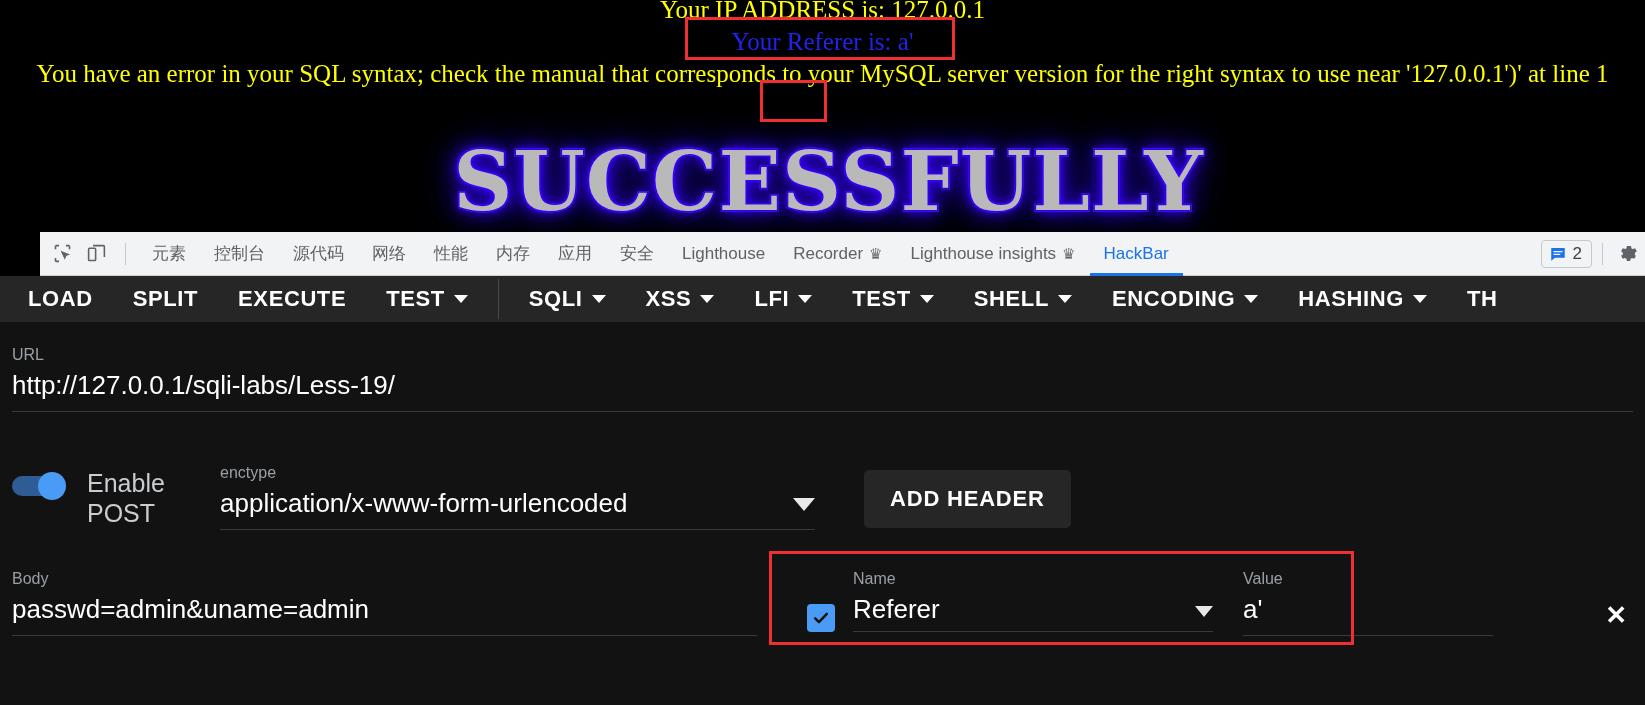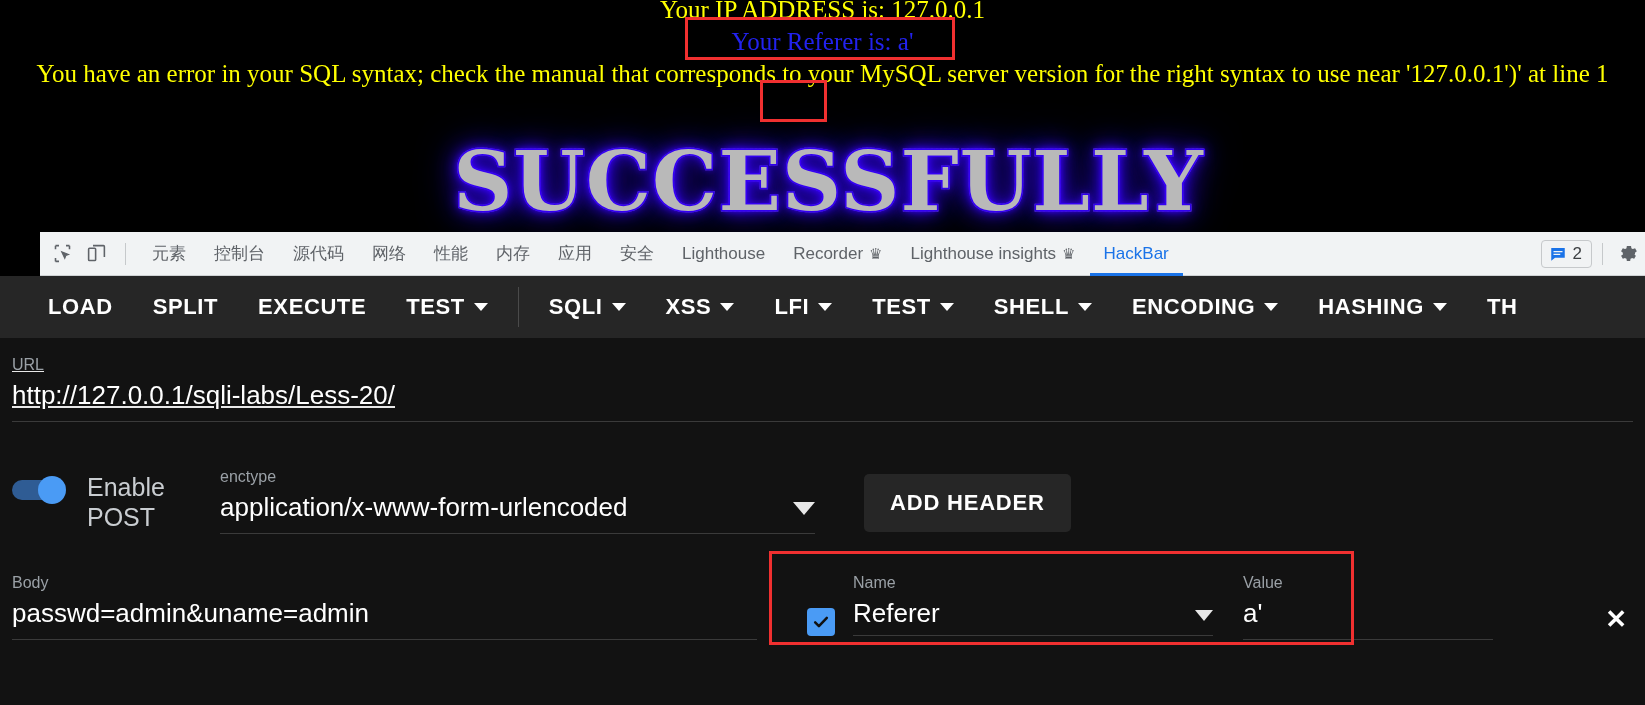--- a/index.html
+++ b/index.html
@@ -109,23 +109,23 @@
 
   
   .hb {
     position: absolute; left: 0; top: 276px;
     width: 1645px; height: 429px;
     background: #121212;
     color: #e8e8e8;
     overflow: hidden;
   }
   .hb-toolbar {
-    height: 62px; display: flex; align-items: center;
+    height: 46px; display: flex; align-items: center;
     background: #262626;
-    padding-left: 28px;
+    padding-left: 8px;
     font-family: "Liberation Sans", sans-serif;
   }
   .hb-btn {
     display: flex; align-items: center; gap: 9px;
     padding: 0 20px; height: 62px;
     font-size: 22px; font-weight: bold; letter-spacing: 0.6px;
     color: #fff; white-space: nowrap;
   }
   .caret {
     width: 0; height: 0;
@@ -135,21 +135,21 @@
   }
   .tb-sep { width: 1px; height: 40px; background: #4a4a4a; margin: 0 10px; }
   .fld-label {
     font-size: 16px; color: #9aa0a6; padding-top: 18px;
   }
   .fld-value {
     font-size: 26px; color: #ffffff; padding: 6px 0 10px 0;
   }
   .fld-underline { height: 1px; background: #3a3a3a; }
 
-  .url-block { padding: 0 12px; text-decoration: underline; }
+  .url-block { padding: 6px 12px; }
 
   
   .post-row {
     display: flex; align-items: flex-start;
     padding: 28px 12px 0 12px;
     gap: 13px;
   }
   .toggle {
     width: 62px; height: 28px; flex: none;
     margin-top: 26px; position: relative;
@@ -360,21 +360,21 @@
         <span>HASHING</span>
         <span class="caret"></span>
       </div>
       <div class="hb-btn">
         <span>TH</span>
       </div>
     </div>
 
     <div class="url-block">
       <div class="fld-label">URL</div>
-      <div class="fld-value">http://127.0.0.1/sqli-labs/Less-20/</div>
+      <div class="fld-value">http://127.0.0.1/sqli-labs/Less-19/</div>
       <div class="fld-underline"></div>
     </div>
 
     <div class="post-row">
       <div class="toggle">
         <div class="track"></div>
         <div class="knob"></div>
       </div>
       <div class="post-label">Enable POST</div>
 

